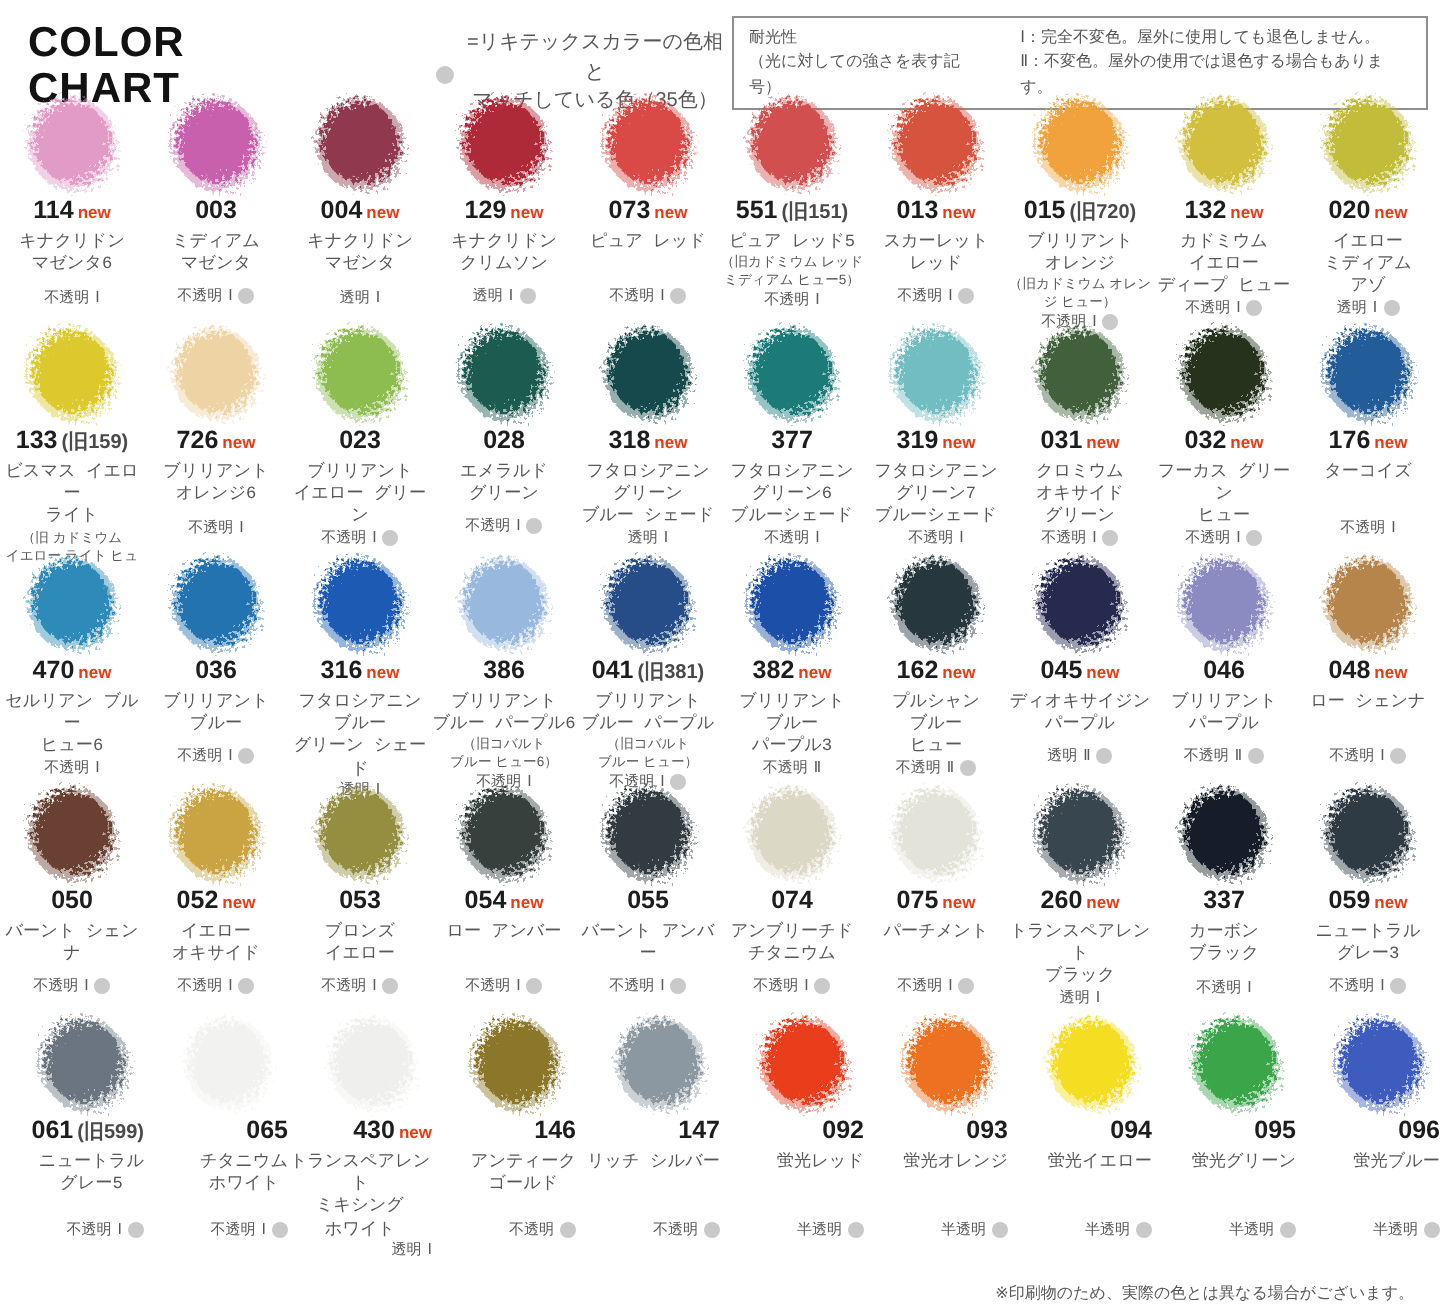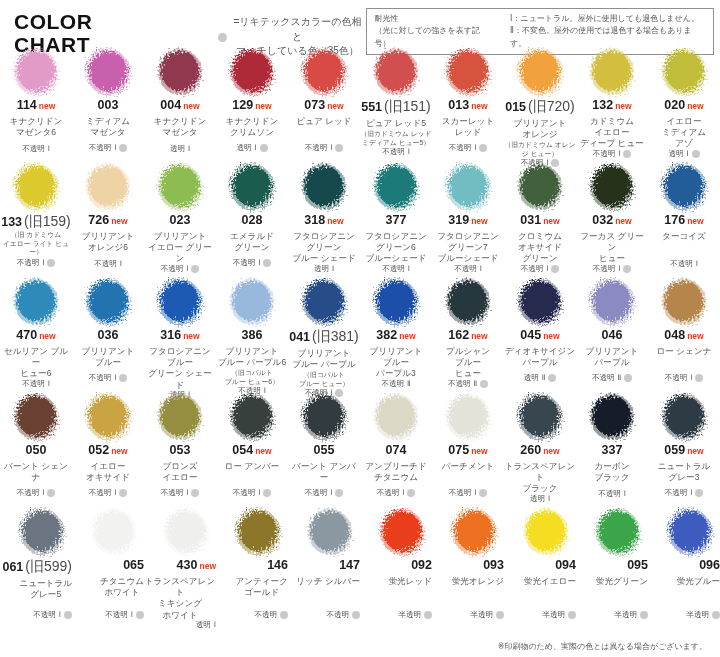--- a/index.html
+++ b/index.html
@@ -16,22 +16,22 @@
   .lf-box{margin-left:auto;margin-right:2px;border:1px solid #8f8f8f;display:flex;gap:16px;padding:4px 8px 4px 8px;font-size:8px;color:#595757;line-height:1.55;}
   .lf-box .left,.lf-box .right{white-space:pre-line;}
   .grid{padding:0 0;}
   .row{display:flex;}
   .cell{width:72px;height:115px;display:flex;flex-direction:column;align-items:center;text-align:center;box-sizing:border-box;}
   .row:last-child .cell{height:122px;align-items:flex-end;}
   .swatch{width:60px;height:52px;flex:0 0 auto;}
   .numline{font-size:12.5px;font-weight:bold;color:#1d1d1d;line-height:1.1;margin-top:1px;white-space:nowrap;}
   .tag{margin-left:2px;}
   .tag-new{color:#ea3b17;font-size:8.5px;font-weight:bold;}
-  .tag-old{color:#4a4a4a;font-size:14px;font-weight:normal;}
-  .name{font-size:8.6px;color:#595757;line-height:1.32;white-space:pre-line;margin-top:3px;}
+  .tag-old{color:#4a4a4a;font-size:10px;font-weight:bold;}
+  .name{font-size:8.6px;color:#595757;line-height:1.32;white-space:pre-line;margin-top:3px;font-family:Liberation Mono, monospace;}
   .sub{font-size:6.8px;color:#595757;line-height:1.3;white-space:pre-line;margin-top:1px;}
   .opacity-line{margin-top:auto;margin-bottom:9px;font-size:7.5px;color:#595757;display:flex;align-items:center;gap:3px;line-height:1;}
   .match-dot{width:8px;height:8px;border-radius:50%;background:#c9c9c9;display:inline-block;}
   .footer{position:absolute;right:13px;bottom:5px;font-size:8px;color:#595757;}
   .svgdefs{position:absolute;width:0;height:0;}
 </style>
 </head>
 <body>
 
 <svg class="svgdefs" aria-hidden="true">
@@ -54,21 +54,21 @@
 <div class="header">
   <div class="title">COLOR CHART</div>
   <div class="legend">
     <span class="dot"></span>
     <span class="legend-text">=リキテックスカラーの色相と
 マッチしている色（35色）</span>
   </div>
   <div class="lf-box">
     <div class="left">耐光性
 （光に対しての強さを表す記号）</div>
-    <div class="right">Ⅰ：ニュートラル。屋外に使用しても退色しません。
+    <div class="right">Ⅰ：完全不変色。屋外に使用しても退色しません。
 Ⅱ：不変色。屋外の使用では退色する場合もあります。</div>
   </div>
 </div>
 
 <div class="grid" id="grid">
     <div class="row">
       <div class="cell">
     <svg class="swatch" viewBox="0 0 60 52" aria-hidden="true">
       <g filter="url(#spray-a)">
         <ellipse class="halo" cx="30" cy="26" rx="22" ry="23" fill="#e29ac7" fill-opacity="0.45"></ellipse>
@@ -242,20 +242,22 @@
     </div>
     <div class="row">
       <div class="cell">
     <svg class="swatch" viewBox="0 0 60 52" aria-hidden="true">
       <g filter="url(#spray-b)">
         <ellipse class="halo" cx="30" cy="26" rx="22" ry="23" fill="#dcc92f" fill-opacity="0.45"></ellipse>
         <ellipse class="core" cx="30" cy="25" rx="19" ry="20" fill="#dcc92f"></ellipse>
       </g>
     </svg>
     <div class="numline"><span class="num">133</span><span class="tag tag-old">(旧159)</span></div>
+    <div class="name">ビスマス イエロー
+ライト</div>
     <div class="sub">（旧 カドミウム
 イエロー ライト ヒュー）</div>
     <div class="opacity-line">
       <span class="op">不透明</span>
       <span class="lf">Ⅰ</span>
       <span class="match-dot"></span>
     </div>
   </div>
       <div class="cell">
     <svg class="swatch" viewBox="0 0 60 52" aria-hidden="true">

